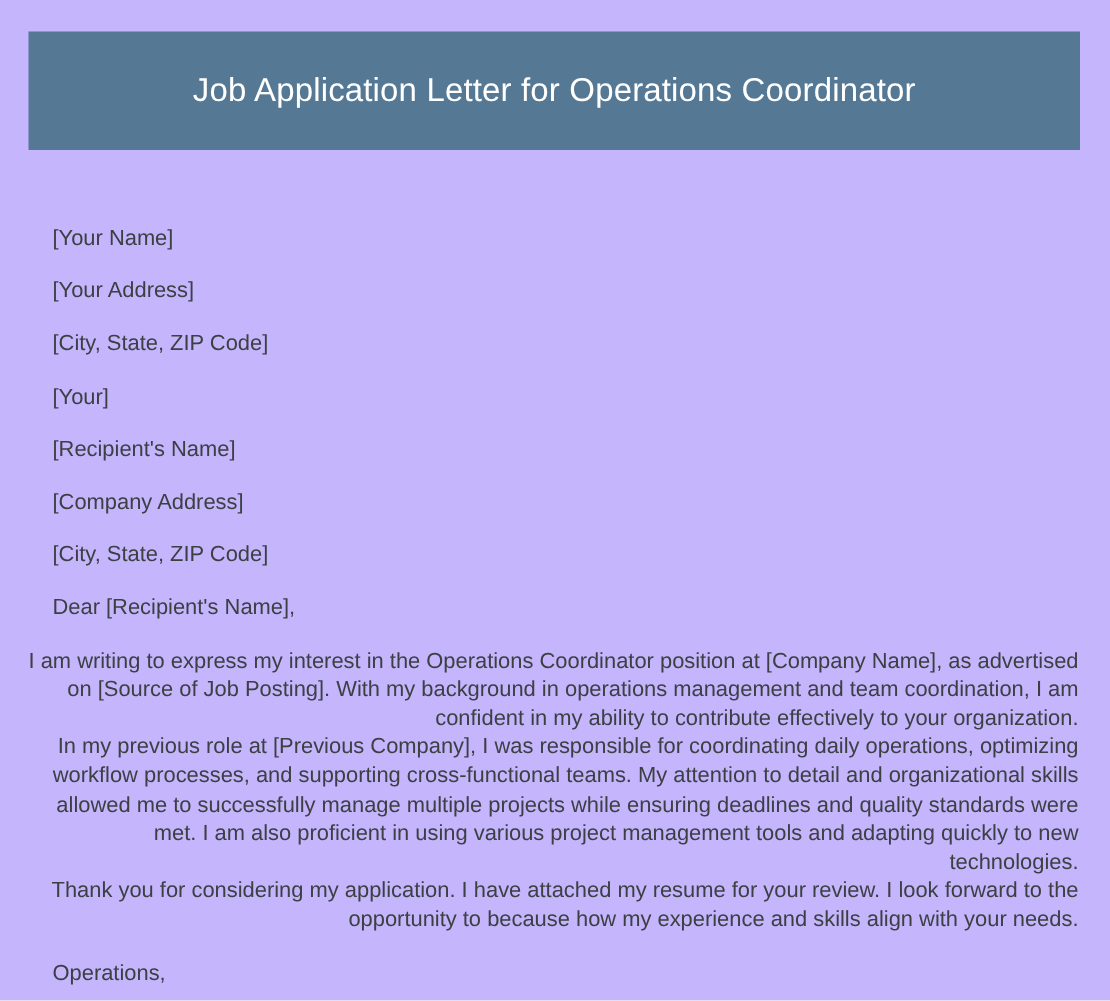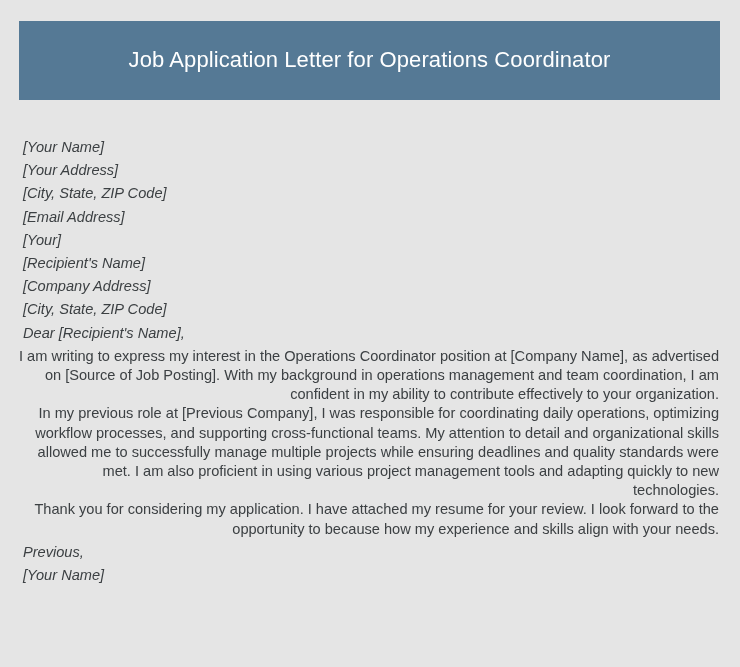--- a/index.html
+++ b/index.html
@@ -12,21 +12,21 @@
     width: 740px;
     height: 667px;
     overflow: hidden;
     font-family: "Liberation Sans", sans-serif;
     -webkit-font-smoothing: antialiased;
   }
   .page {
     position: relative;
     width: 740px;
     height: 667px;
-    background: #e5e5e5;
+    background: #c4b5fd;
     box-sizing: border-box;
   }
   .header-banner {
     position: absolute;
     left: 19px;
     top: 21px;
     width: 701px;
     height: 79px;
     background: #557995;
     display: flex;
@@ -49,25 +49,24 @@
     position: absolute;
     left: 19px;
     top: 134px;
     width: 700px;
     color: #3c4043;
     font-size: 14.6px;
     line-height: 19.2px;
     font-family: "Liberation Sans", sans-serif;
   }
   .letter-line {
-    margin: 4px;
+    margin: 16px;
     padding: 0;
     white-space: pre-wrap;
     word-wrap: break-word;
-    font-style: italic;
   }
   .letter-para {
     margin: 0;
     padding: 0;
     text-align: right;
   }
 </style>
 </head>
 <body>
 
@@ -76,34 +75,33 @@
   <div class="header-banner">
     <h1 class="header-title">Job Application Letter for Operations Coordinator</h1>
   </div>
 
   <div class="letter-body">
 
     <div>
       <div class="letter-line">[Your Name]</div>
       <div class="letter-line">[Your Address]</div>
       <div class="letter-line">[City, State, ZIP Code]</div>
-      <div class="letter-line">[Email Address]</div>
       <div class="letter-line">[Your]</div>
     </div>
 
     <div>
       <div class="letter-line">[Recipient's Name]</div>
       <div class="letter-line">[Company Address]</div>
       <div class="letter-line">[City, State, ZIP Code]</div>
     </div>
 
     <div class="letter-line">Dear [Recipient's Name],</div>
 
     <p class="letter-para">I am writing to express my interest in the Operations Coordinator position at [Company Name], as advertised on [Source of Job Posting]. With my background in operations management and team coordination, I am confident in my ability to contribute effectively to your organization.</p>
     <p class="letter-para">In my previous role at [Previous Company], I was responsible for coordinating daily operations, optimizing workflow processes, and supporting cross-functional teams. My attention to detail and organizational skills allowed me to successfully manage multiple projects while ensuring deadlines and quality standards were met. I am also proficient in using various project management tools and adapting quickly to new technologies.</p>
     <p class="letter-para">Thank you for considering my application. I have attached my resume for your review. I look forward to the opportunity to because how my experience and skills align with your needs.</p>
 
-    <div class="letter-line">Previous,</div>
+    <div class="letter-line">Operations,</div>
     <div class="letter-line">[Your Name]</div>
 
   </div>
 
 </div>
 
 </body></html>

